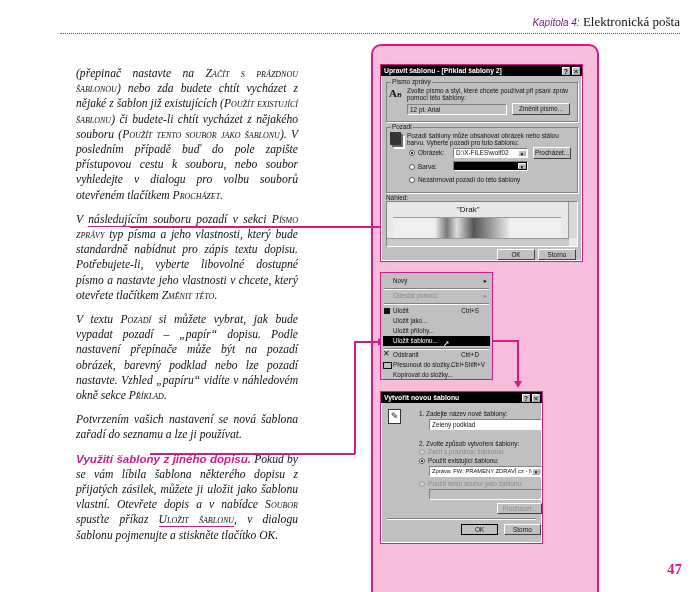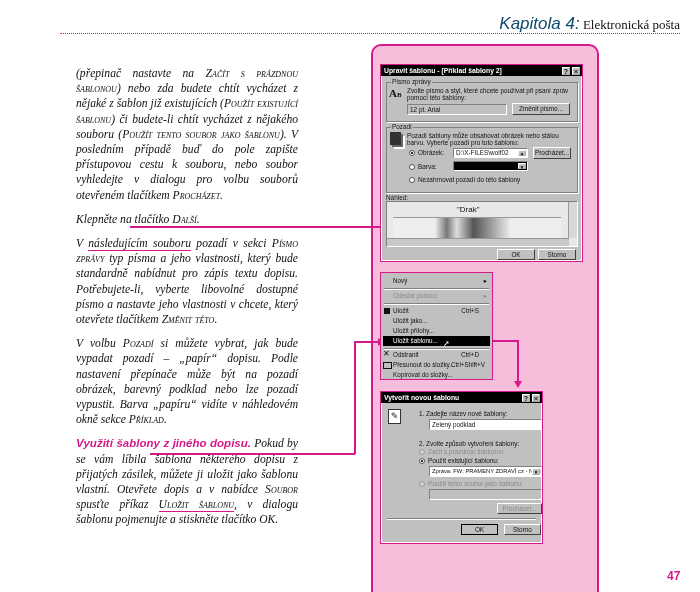--- a/index.html
+++ b/index.html
@@ -1,26 +1,26 @@
 <!DOCTYPE html>
 <html><head>
 <meta charset="utf-8">
 <style>
   html,body{margin:0;padding:0;background:#fff;}
   body{width:700px;height:592px;position:relative;overflow:hidden;font-family:"Liberation Serif","DejaVu Serif",serif;color:#111;}
   .header{position:absolute;right:20px;top:14px;font-size:13px;}
-  .header .chap{color:#0c4a6e;font-family:"Liberation Sans","DejaVu Sans",sans-serif;font-style:italic;font-size:17px;}
+  .header .chap{color:#701a75;font-family:"Liberation Sans","DejaVu Sans",sans-serif;font-style:italic;font-size:10px;}
   .rule{position:absolute;left:60px;top:33px;width:620px;border-top:1px dotted #d6198a;}
   .col{position:absolute;left:76px;top:66px;width:222px;font-size:11.6px;line-height:15.2px;text-align:justify;}
   .col p{margin:0 0 9px 0;font-style:italic;}
   .sc{font-variant:small-caps;}
   .pinkhead{color:#d6198a;font-family:"Liberation Sans","DejaVu Sans",sans-serif;font-weight:bold;font-size:11.5px;}
   .ul{border-bottom:1.5px solid #d6198a;}
   .panel{position:absolute;left:371px;top:44px;width:228px;height:560px;background:#f7bedb;border:2px solid #d6198a;border-radius:10px;box-sizing:border-box;}
-  .pagenum{position:absolute;left:667px;top:561px;color:#d6198a;font-family:Liberation Sans, sans-serif;font-weight:bold;font-size:12px;margin-top:8px;}
+  .pagenum{position:absolute;left:667px;top:561px;color:#d6198a;font-family:Liberation Serif, serif;font-weight:bold;font-size:15px;}
   .win{position:absolute;background:#c0c0c0;border:1px solid #d6198a;box-shadow:0 0 0 1px #fff inset;font-family:"Liberation Sans","DejaVu Sans",sans-serif;font-size:6.4px;color:#111;box-sizing:border-box;}
   .titlebar{background:#000;color:#fff;font-weight:bold;font-size:6.8px;height:11px;line-height:11px;padding-left:3px;position:relative;}
   .tb-btn{position:absolute;top:1.5px;width:8px;height:8px;background:#c0c0c0;color:#000;font-size:6.5px;line-height:8px;text-align:center;border:1px outset #fff;box-sizing:border-box;}
   .group{position:absolute;border:1px solid #808080;box-shadow:1px 1px 0 #fff;}
   .glabel{position:absolute;top:-5px;left:4px;background:#c0c0c0;padding:0 1px;}
   .btn{position:absolute;background:#c0c0c0;border:1px solid;border-color:#fff #404040 #404040 #fff;text-align:center;box-sizing:border-box;}
   .field{position:absolute;background:#fff;border:1px solid;border-color:#808080 #fff #fff #808080;box-sizing:border-box;padding-left:2px;white-space:nowrap;overflow:hidden;}
   .field.gray{background:#c0c0c0;}
   .radio{position:absolute;width:6px;height:6px;border-radius:50%;background:#fff;border:1px solid #555;box-sizing:border-box;}
   .radio.on::after{content:"";position:absolute;left:1.2px;top:1.2px;width:1.6px;height:1.6px;background:#000;border-radius:50%;}
@@ -42,28 +42,26 @@
   <span class="chap">Kapitola 4:</span>
   <span>Elektronická pošta</span>
 </div>
 <div class="rule"></div>
 
 <div class="col">
   <p>
     <span>(přepinač nastavte na </span><span class="sc">Začít s prázdnou šablonou</span><span>) nebo zda budete chtít vycházet z nějaké z šablon již existujících (</span><span class="sc">Použít existující šablonu</span><span>) či budete-li chtít vycházet z nějakého souboru (</span><span class="sc">Použít tento soubor jako šablonu</span><span>). V posledním případě buď do pole zapište přístupovou cestu k souboru, nebo soubor vyhledejte v dialogu pro volbu souborů otevřeném tlačítkem </span><span class="sc">Procházet</span><span>.</span>
   </p>
   <p>
-    <span>Klepněte na tlačítko </span><span class="sc">Další</span><span>.</span>
-  </p>
-  <p>
     <span>V </span><span class="ul">následujícím souboru</span><span> pozadí v sekci </span><span class="sc">Písmo zprávy</span><span> typ písma a jeho vlastnosti, který bude standardně nabídnut pro zápis textu dopisu. Potřebujete-li, vyberte libovolné dostupné písmo a nastavte jeho vlastnosti v chcete, který otevřete tlačítkem </span><span class="sc">Změnit této</span><span>.</span>
   </p>
   <p>
-    <span>V volbu </span><span class="sc">Pozadí</span><span> si můžete vybrat, jak bude vypadat pozadí – „papír“ dopisu. Podle nastavení přepínače může být na pozadí obrázek, barevný podklad nebo lze pozadí vypustit. Barva „papíru“ vidíte v náhledovém okně sekce </span><span class="sc">Příklad</span><span>.</span>
+    <span>V textu </span><span class="sc">Pozadí</span><span> si můžete vybrat, jak bude vypadat pozadí – „papír“ dopisu. Podle nastavení přepínače může být na pozadí obrázek, barevný podklad nebo lze pozadí nastavte. Vzhled „papíru“ vidíte v náhledovém okně sekce </span><span class="sc">Příklad</span><span>.</span>
   </p>
+  <p>Potvrzením vašich nastavení se nová šablona zařadí do seznamu a lze ji používat.</p>
   <p style="">
     <span class="pinkhead">Využití šablony z jiného dopisu.</span><span> Pokud by se vám líbila šablona některého dopisu z přijatých zásilek, můžete ji uložit jako šablonu vlastní. Otevřete dopis a v nabídce </span><span class="sc">Soubor</span><span> spusťte příkaz </span><span class="sc ul">Uložit šablonu</span><span>, v dialogu šablonu pojmenujte a stiskněte tlačítko OK.</span>
   </p>
 </div>
 
 <div class="panel"></div>
 
 <div class="line" style="left:130px;top:226px;width:260px;height:1.5px;"></div>
 <div class="line" style="left:150px;top:453px;width:205px;height:1.5px;"></div>
 <div class="line" style="left:354px;top:341px;width:1.5px;height:113px;"></div>

